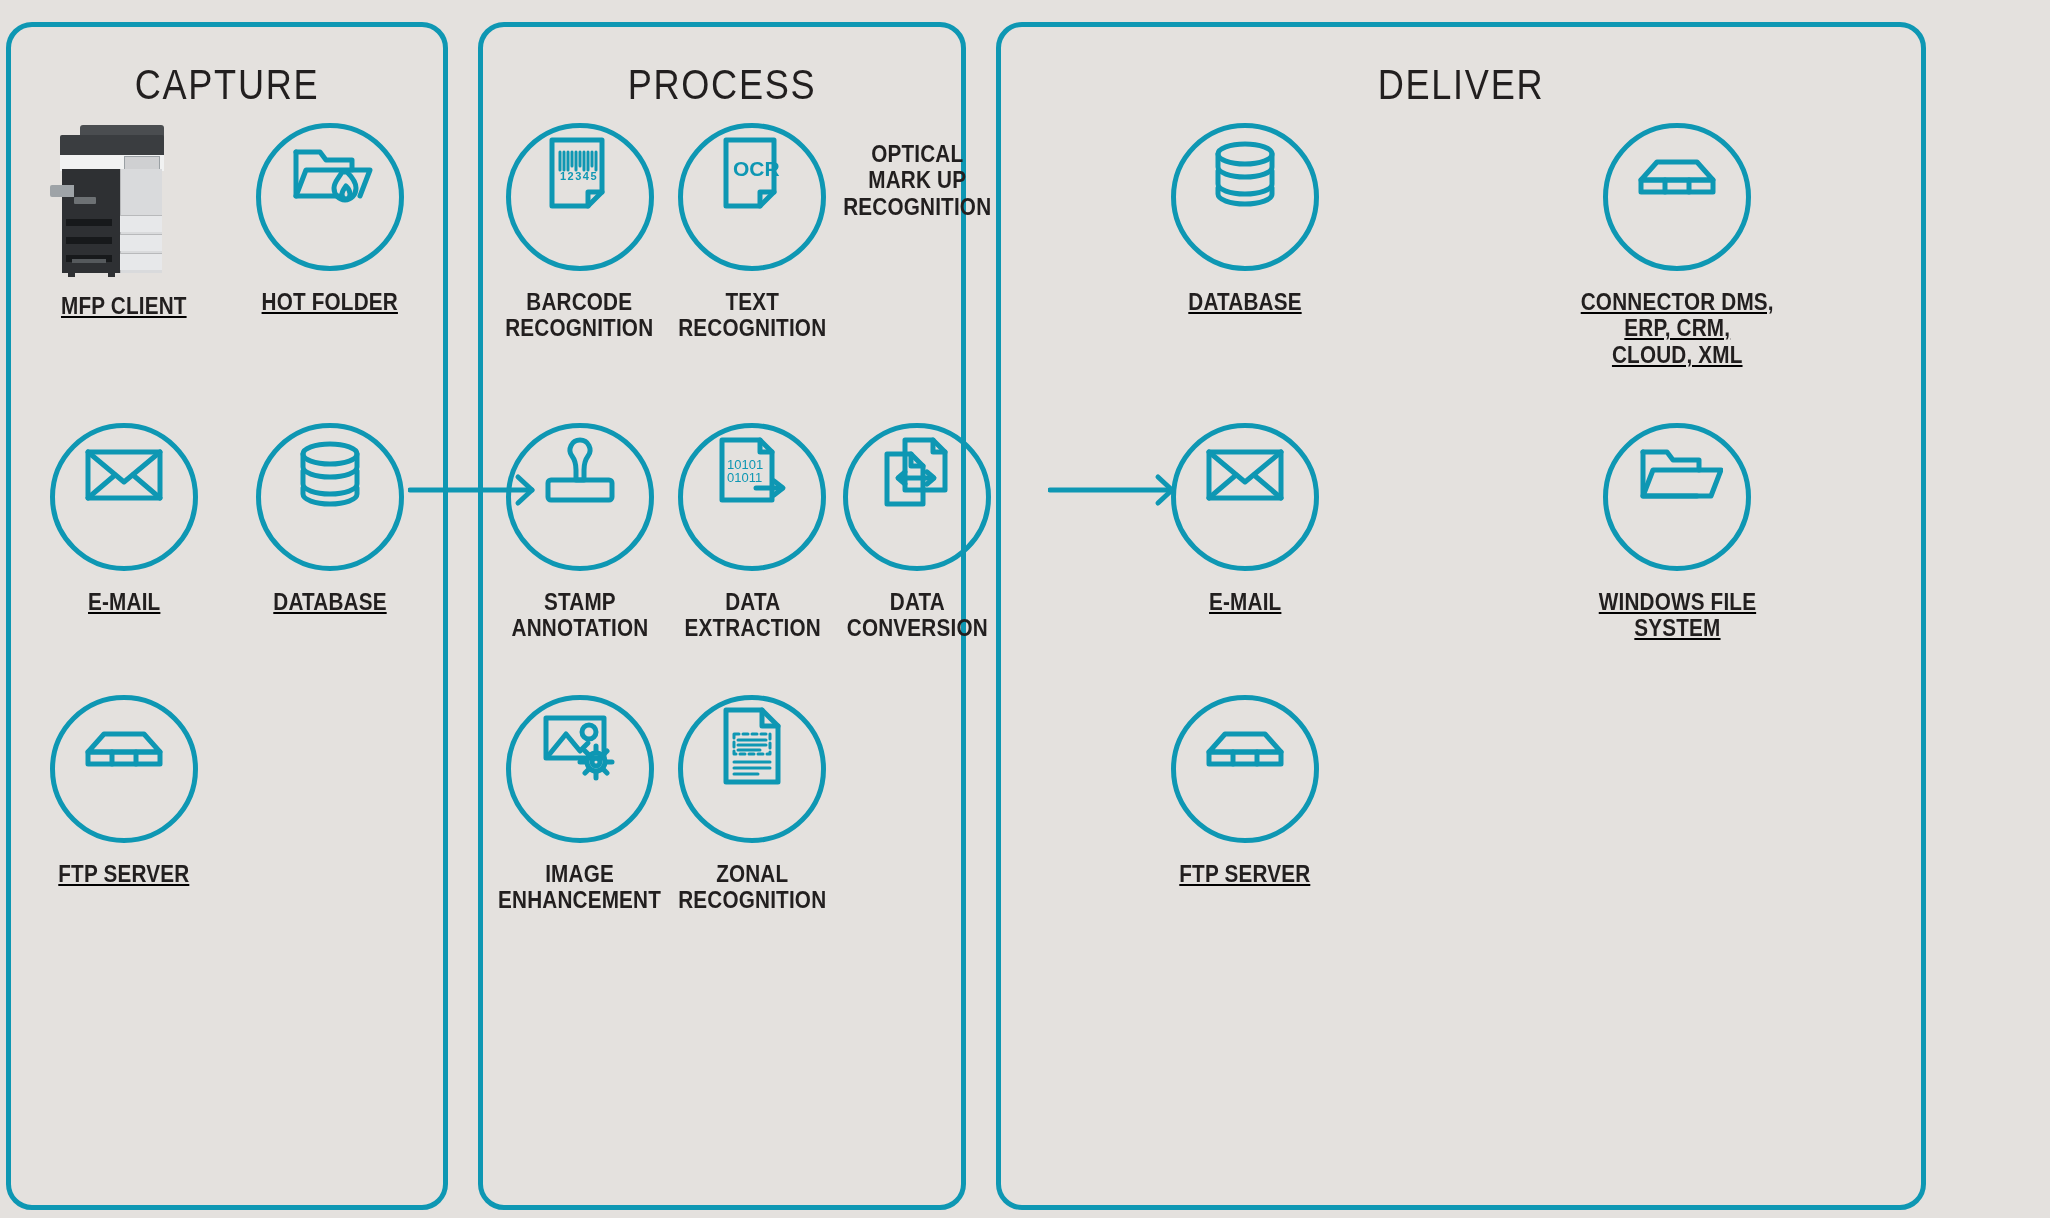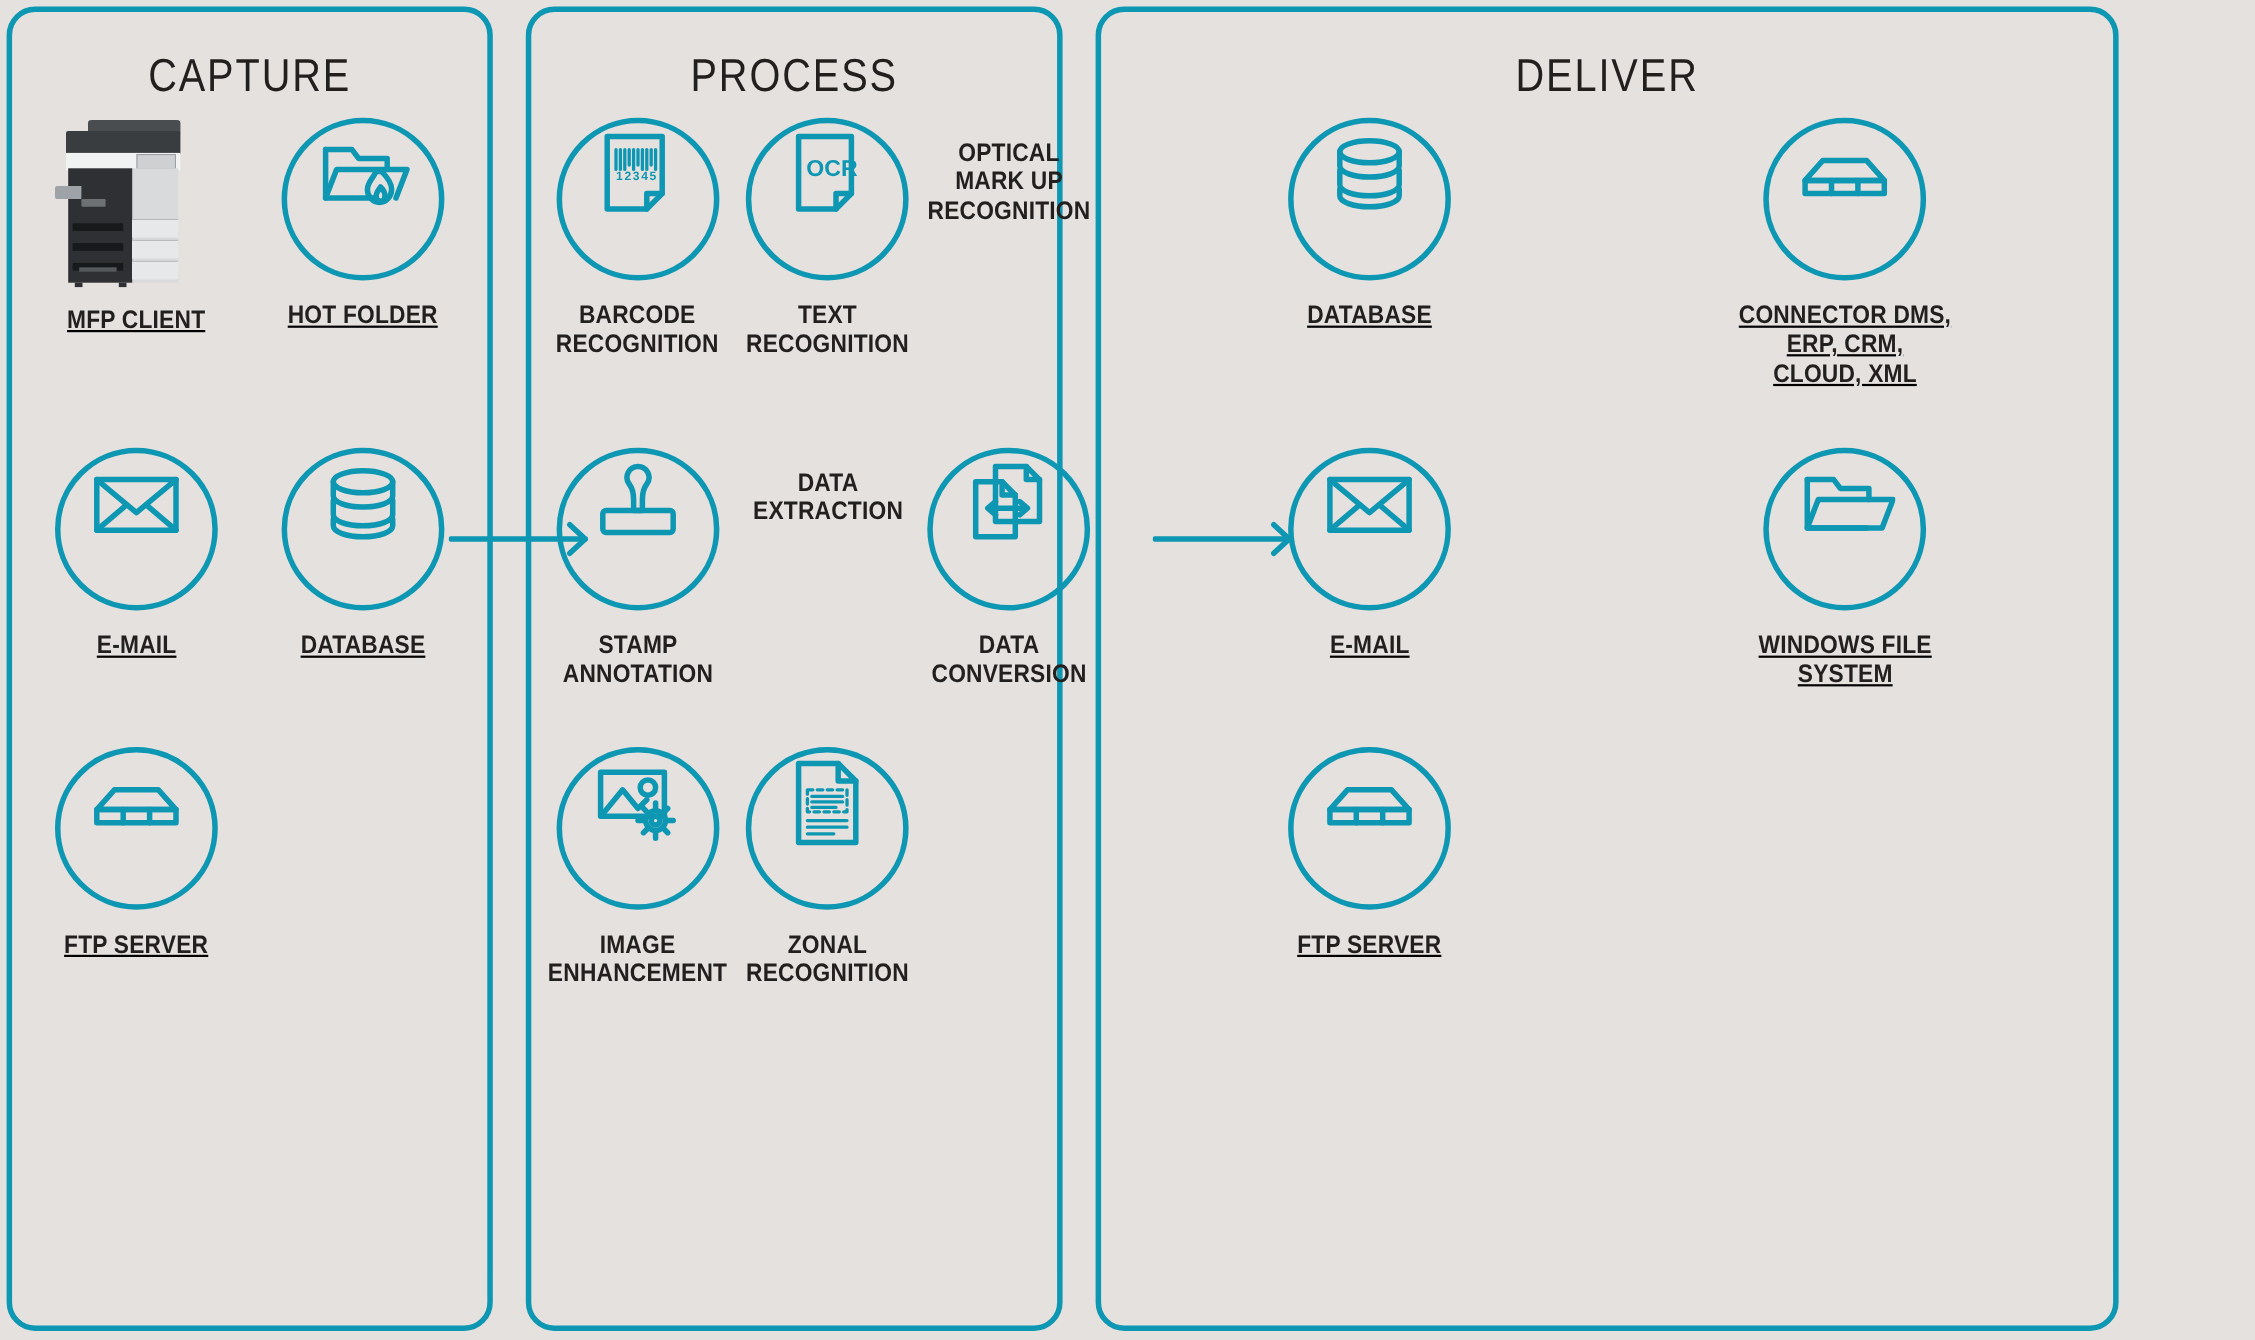--- a/index.html
+++ b/index.html
@@ -12,21 +12,21 @@
     overflow: hidden;
   }
 
   .diagram {
     position: relative;
     width: 2050px;
     height: 1218px;
     background: #e4e1de;
     display: flex;
     gap: 30px;
-    padding: 6px 6px 8px 6px;
+    padding: 22px 6px 8px 6px;
   }
 
   .panel {
     position: relative;
     border: 5px solid #0e97b3;
     border-radius: 26px;
     background: #e4e1de;
     flex: 0 0 auto;
     padding-top: 34px;
   }
@@ -287,20 +287,30 @@
           <svg width="92" height="92" viewBox="0 0 92 92" fill="none" stroke="#0e97b3" stroke-width="5" stroke-linejoin="round" stroke-linecap="round">
             <path d="M46 12a10 10 0 0 0-8 16c3 4 4 8 4 14v10h8V42c0-6 1-10 4-14a10 10 0 0 0-8-16z"></path>
             <rect x="14" y="52" width="64" height="20" rx="3"></rect>
           </svg>
         </div>
         <div class="node-label">STAMP
 ANNOTATION</div>
       </div>
 
       <div class="node">
+        <div class="icon-circle">
+          <svg width="92" height="92" viewBox="0 0 92 92" fill="none" stroke="#0e97b3" stroke-width="5" stroke-linejoin="round" stroke-linecap="round">
+            <path d="M16 12h38l12 12v48H16z"></path>
+            <path d="M54 12v12h12"></path>
+            <text x="21" y="41" font-family="Liberation Sans, sans-serif" font-size="13" fill="#0e97b3" stroke="none">10101</text>
+            <text x="21" y="54" font-family="Liberation Sans, sans-serif" font-size="13" fill="#0e97b3" stroke="none">01011</text>
+            <path d="M50 60h26" stroke-width="5"></path>
+            <path d="M68 53l9 7-9 7" stroke-width="5"></path>
+          </svg>
+        </div>
         <div class="node-label">DATA
 EXTRACTION</div>
       </div>
 
       <div class="node">
         <div class="icon-circle">
           <svg width="92" height="92" viewBox="0 0 92 92" fill="none" stroke="#0e97b3" stroke-width="5" stroke-linejoin="round" stroke-linecap="round">
             <path d="M34 12h28l12 12v38H34z"></path>
             <path d="M62 12v12h12"></path>
             <path d="M16 26h24l12 12v38H16z"></path>

